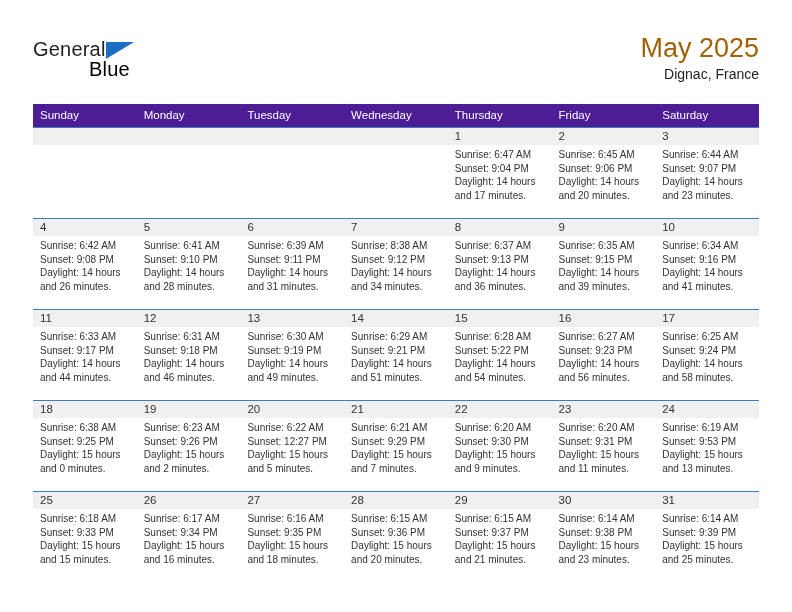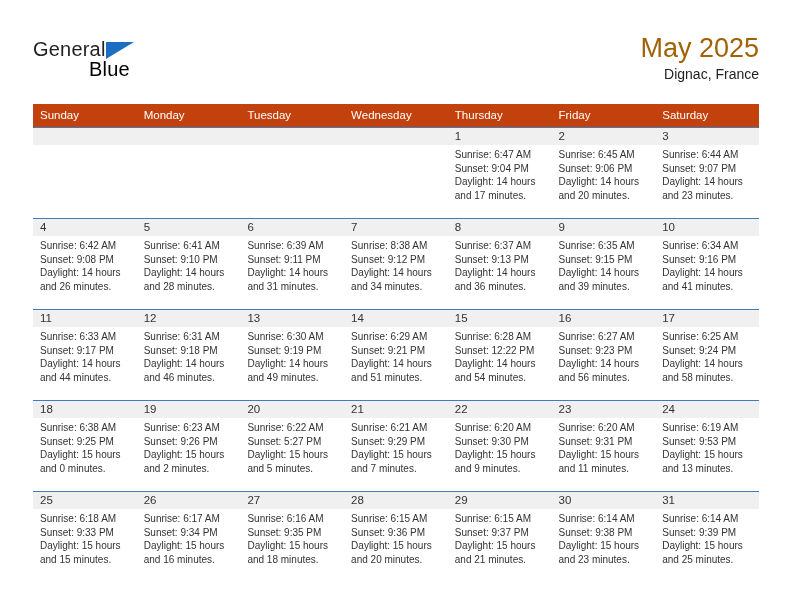--- a/index.html
+++ b/index.html
@@ -89,21 +89,21 @@
     position: absolute;
     left: 33px;
     top: 104px;
     width: 726px;
     border-collapse: collapse;
     table-layout: fixed;
   }
   .calendar col { width: 103.71px; }
 
   thead th {
-    background: #c2410c;
+    background: #4c1d95;
     color: #ffffff;
     font-size: 11.5px;
     font-weight: normal;
     text-align: left;
     padding: 5px 0 5px 7px;
     height: 13px;
     line-height: 13px;
   }
 
   tbody td {
@@ -318,21 +318,21 @@
               <div>Sunrise: 6:29 AM</div>
               <div>Sunset: 9:21 PM</div>
               <div>Daylight: 14 hours</div>
               <div>and 51 minutes.</div>
             </div>
           </td>
           <td>
             <div class="daynum-band">15</div>
             <div class="cell-body">
               <div>Sunrise: 6:28 AM</div>
-              <div>Sunset: 12:22 PM</div>
+              <div>Sunset: 5:22 PM</div>
               <div>Daylight: 14 hours</div>
               <div>and 54 minutes.</div>
             </div>
           </td>
           <td>
             <div class="daynum-band">16</div>
             <div class="cell-body">
               <div>Sunrise: 6:27 AM</div>
               <div>Sunset: 9:23 PM</div>
               <div>Daylight: 14 hours</div>
@@ -365,21 +365,21 @@
               <div>Sunrise: 6:23 AM</div>
               <div>Sunset: 9:26 PM</div>
               <div>Daylight: 15 hours</div>
               <div>and 2 minutes.</div>
             </div>
           </td>
           <td>
             <div class="daynum-band">20</div>
             <div class="cell-body">
               <div>Sunrise: 6:22 AM</div>
-              <div>Sunset: 5:27 PM</div>
+              <div>Sunset: 12:27 PM</div>
               <div>Daylight: 15 hours</div>
               <div>and 5 minutes.</div>
             </div>
           </td>
           <td>
             <div class="daynum-band">21</div>
             <div class="cell-body">
               <div>Sunrise: 6:21 AM</div>
               <div>Sunset: 9:29 PM</div>
               <div>Daylight: 15 hours</div>

